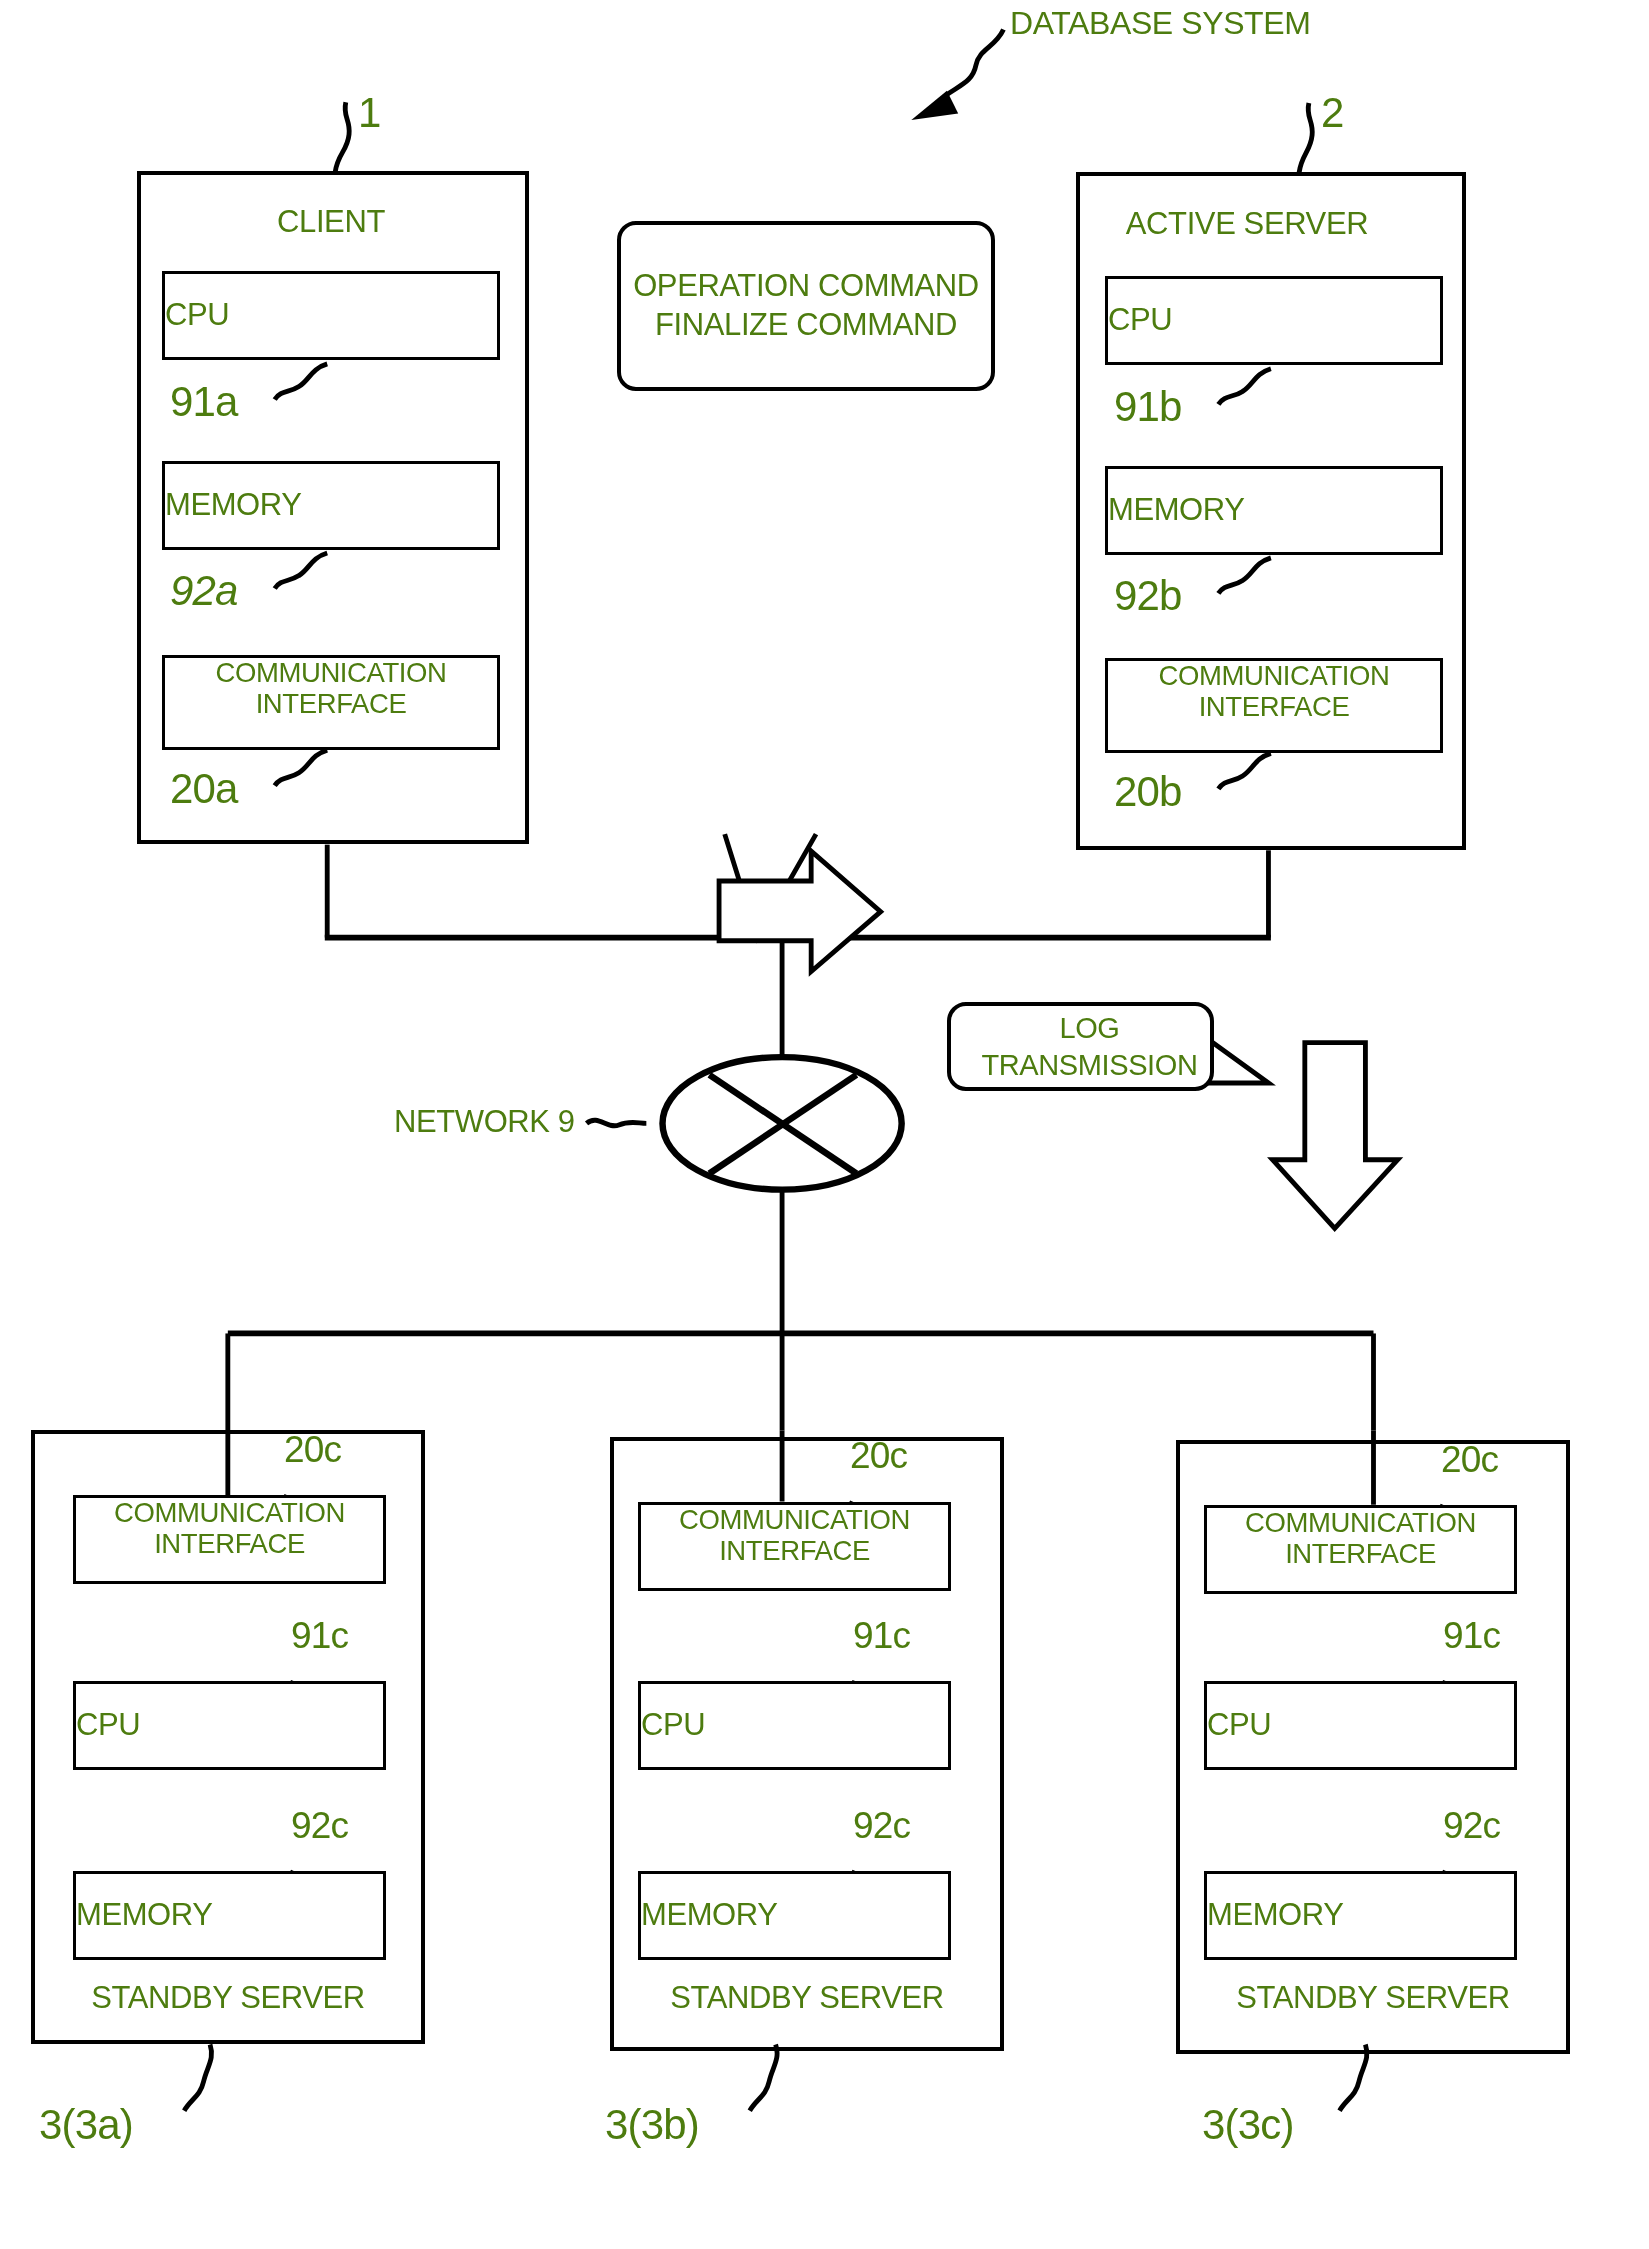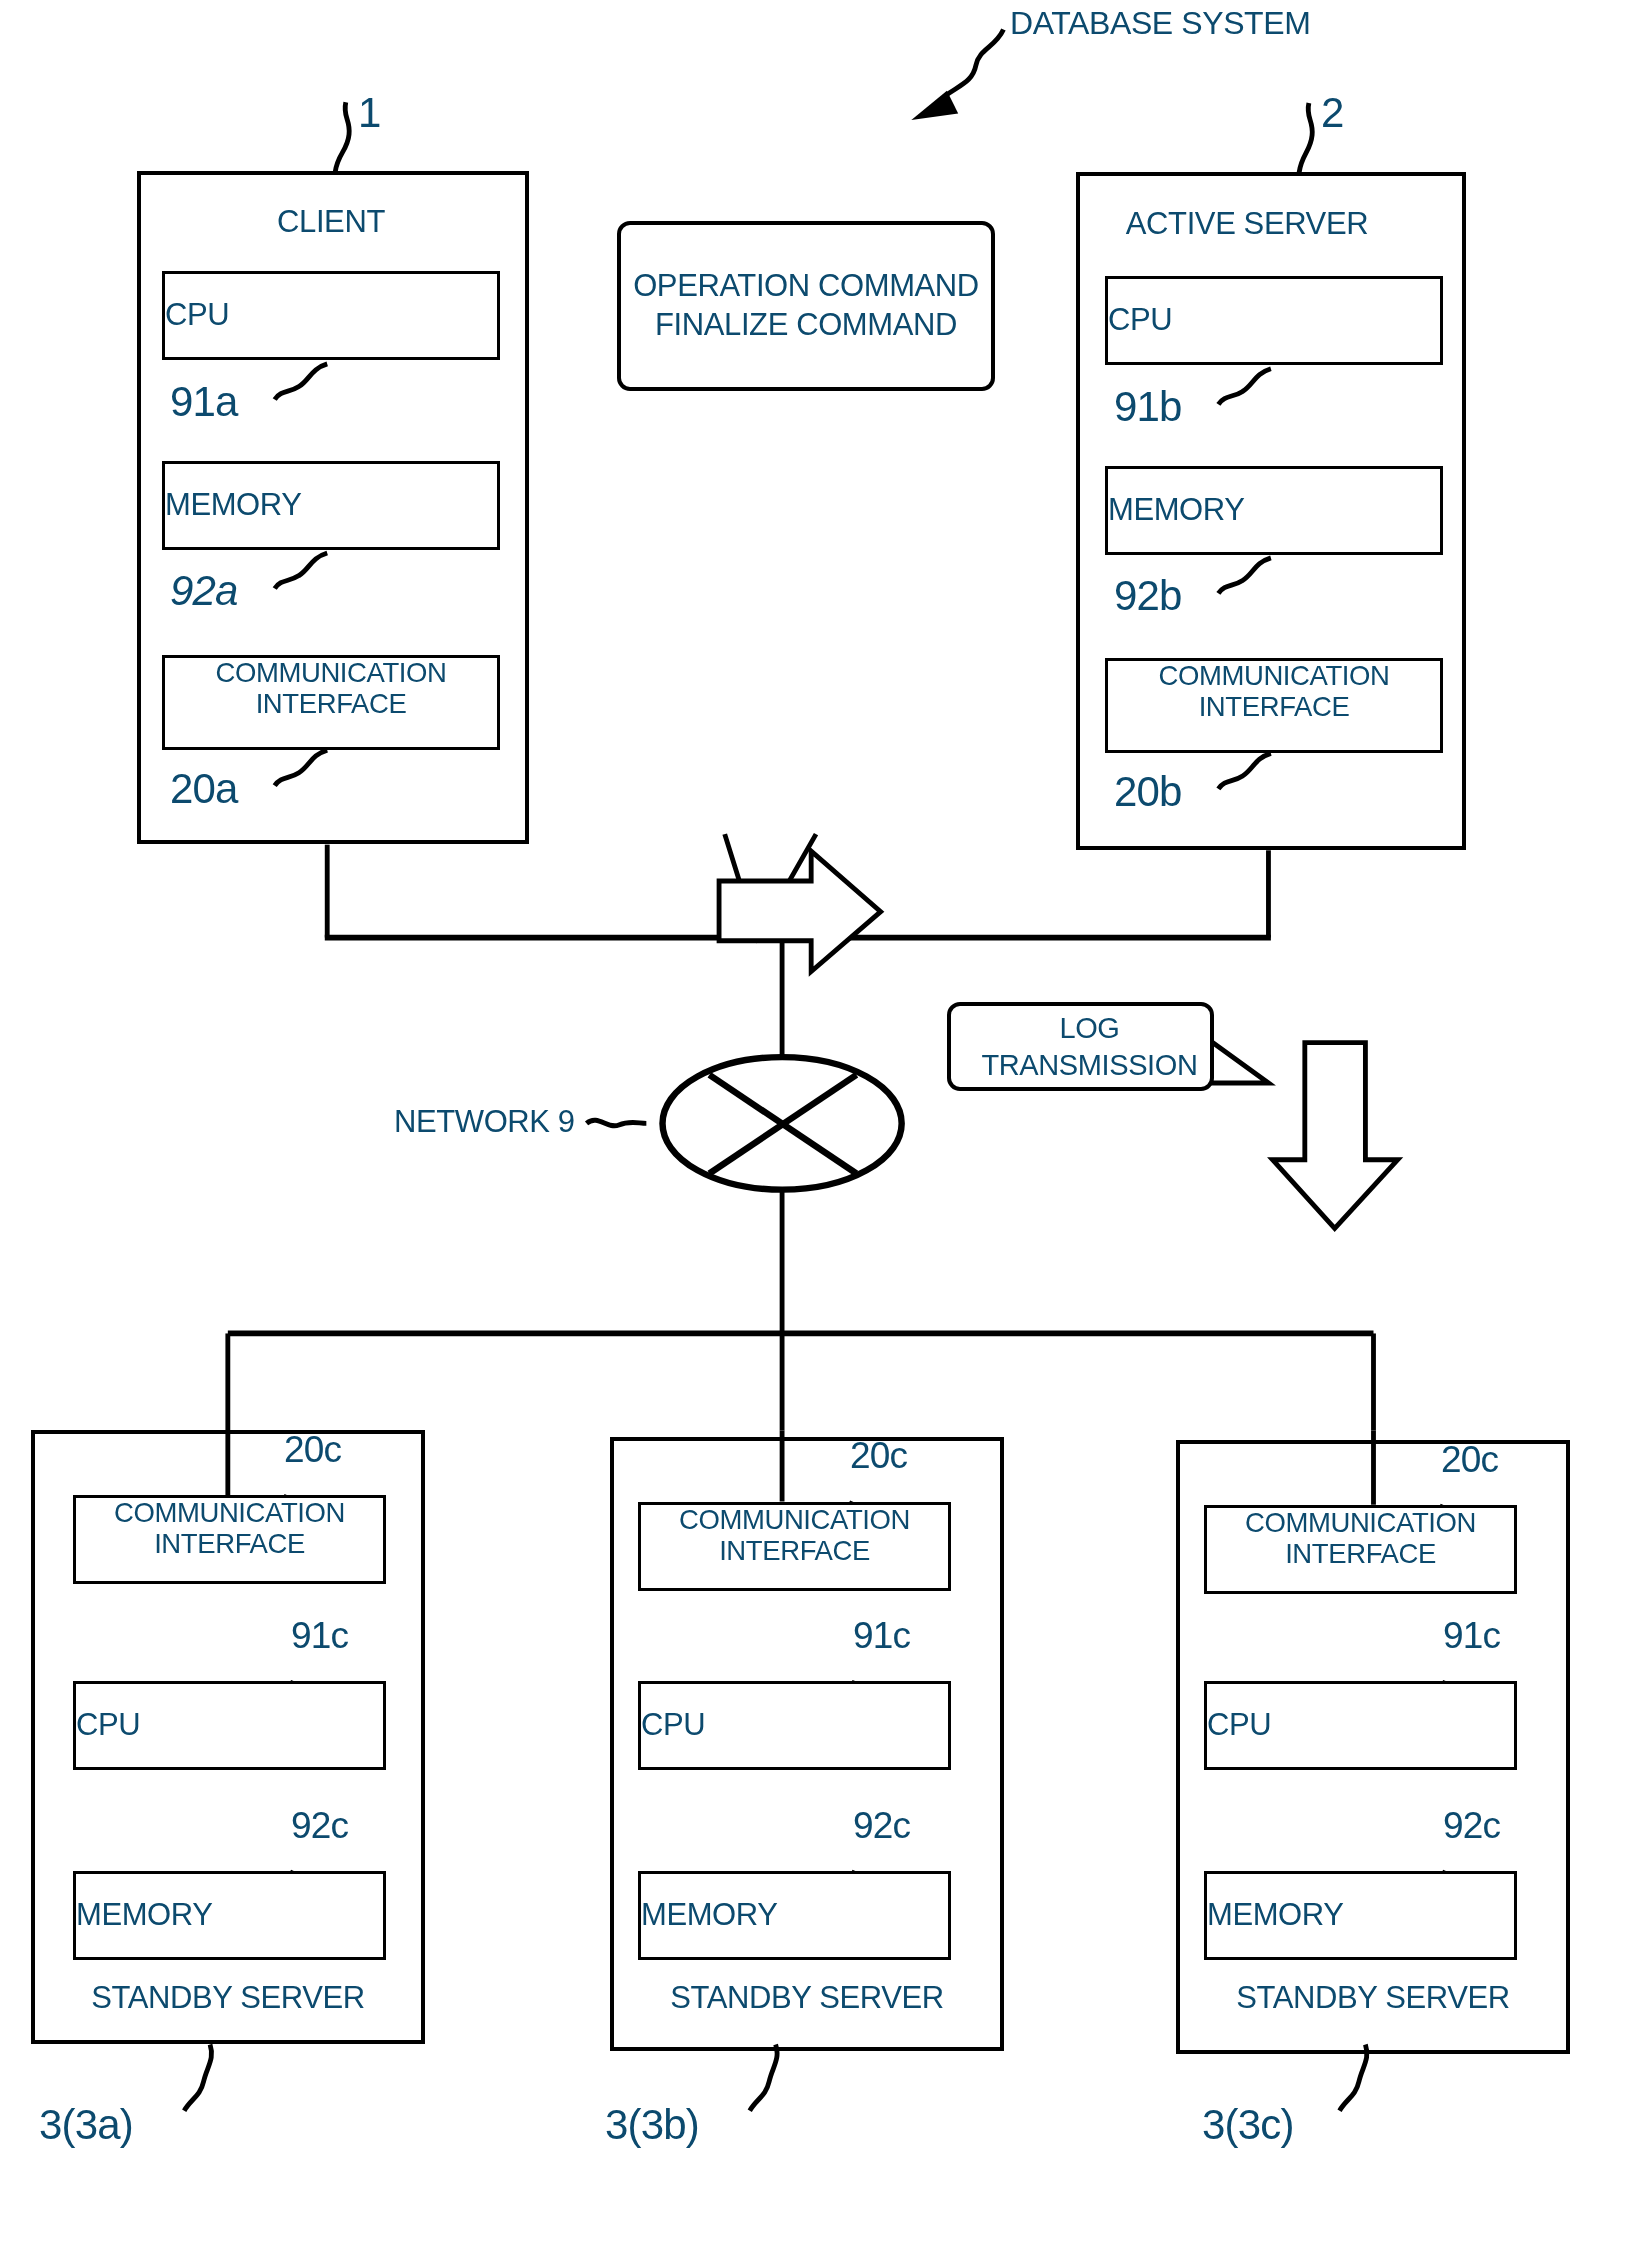--- a/index.html
+++ b/index.html
@@ -6,21 +6,21 @@
     margin: 0;
     padding: 0;
     background: #ffffff;
   }
   #canvas {
     position: relative;
     width: 1649px;
     height: 2250px;
     background: #ffffff;
     font-family: "Liberation Sans", sans-serif;
-    color: #0c4a6e;
+    color: #4d7c0f;
     overflow: hidden;
   }
   .svg-layer {
     position: absolute;
     left: 0;
     top: 0;
     width: 1649px;
     height: 2250px;
   }
   
@@ -70,21 +70,21 @@
   .caption {
     position: absolute;
     font-size: 29px;
     white-space: nowrap;
     letter-spacing: -0.4px;
   }
   
   .bubble {
     position: absolute;
     border: 4.8px solid #000;
-    border-radius: 13px;
+    border-radius: 19px;
     box-sizing: border-box;
     display: flex;
     flex-direction: column;
     justify-content: center;
     background: #fff;
     text-align: center;
     line-height: 1.25;
     font-size: 31px;
     letter-spacing: -0.4px;
   }

